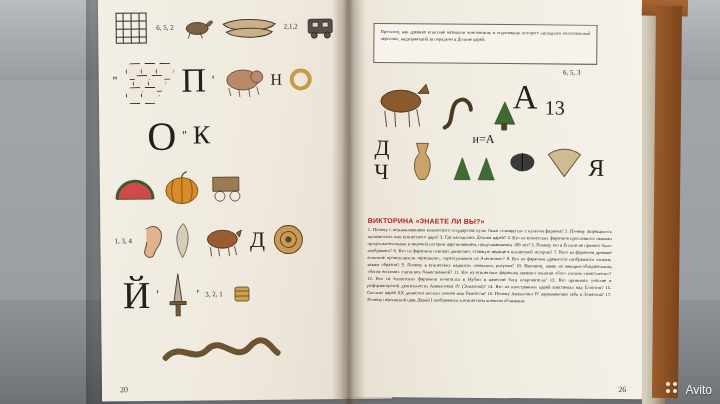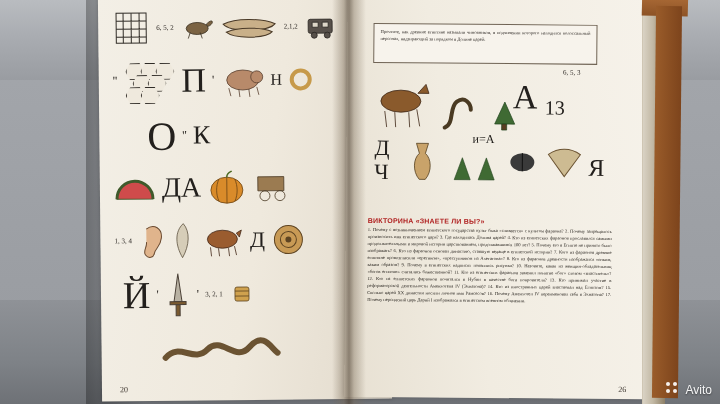--- a/index.html
+++ b/index.html
@@ -176,21 +176,20 @@
 
         <div class="rrow" style="height:50px;">
           <div class="cell">
             <svg width="42" height="34">
                 <g stroke="#3f5a2b" stroke-width="1">
               <path d="M3 28a18 18 0 0136 0z" fill="#cf4b4b"></path>
               <path d="M3 28a18 18 0 0136 0" fill="none" stroke="#3f5a2b" stroke-width="3"></path>
             </g>
               </svg>
           </div>
-          <div class="cell glyph" style="font-size:28px;">ДА</div>
           <div class="cell">
             <svg width="40" height="38">
                 <g fill="#d98b2a" stroke="#6a4414" stroke-width=".8">
               <ellipse cx="20" cy="22" rx="16" ry="13"></ellipse>
               <path d="M20 9v26M12 11c-3 7-3 15 0 22M28 11c3 7 3 15 0 22" fill="none"></path>
               <path d="M20 9c0-4 3-5 5-6" fill="none" stroke="#4c6a22" stroke-width="1.5"></path>
             </g>
               </svg>
           </div>
           <div class="cell">

